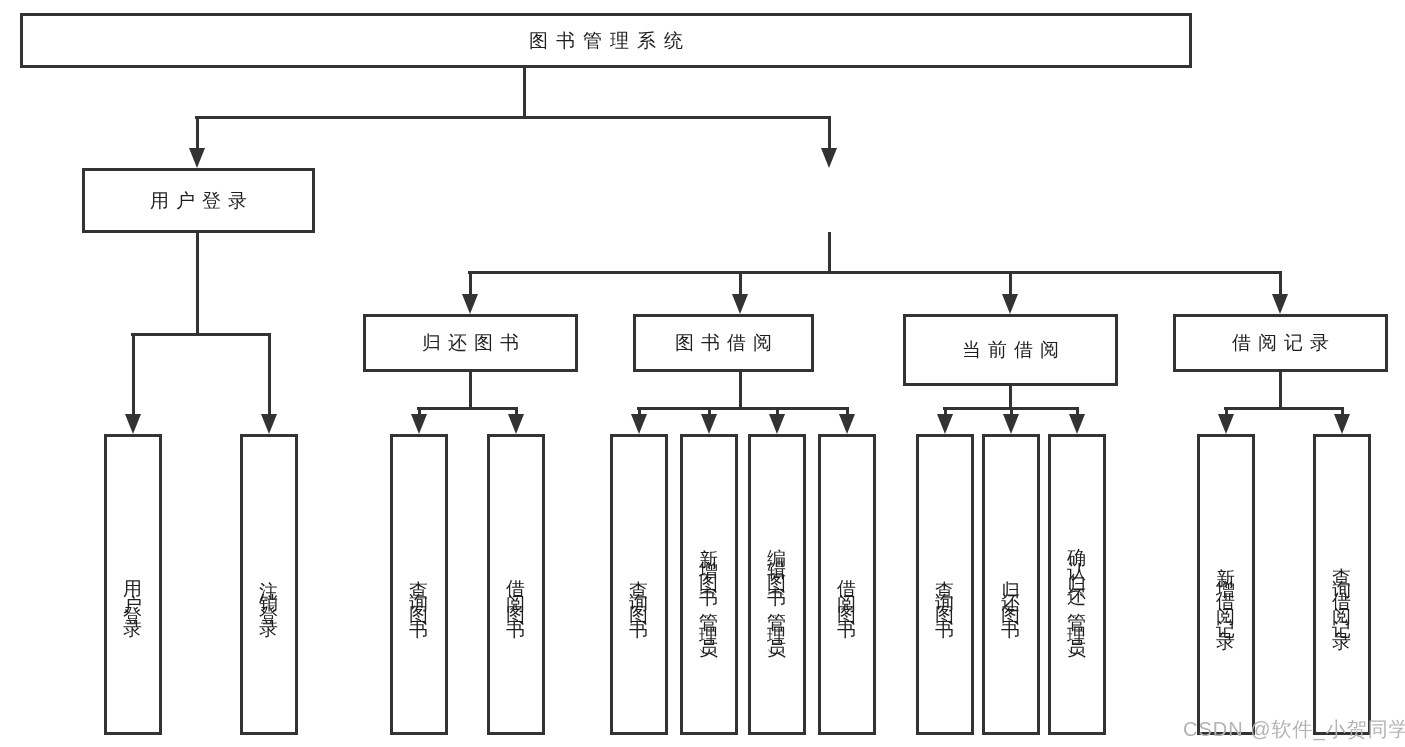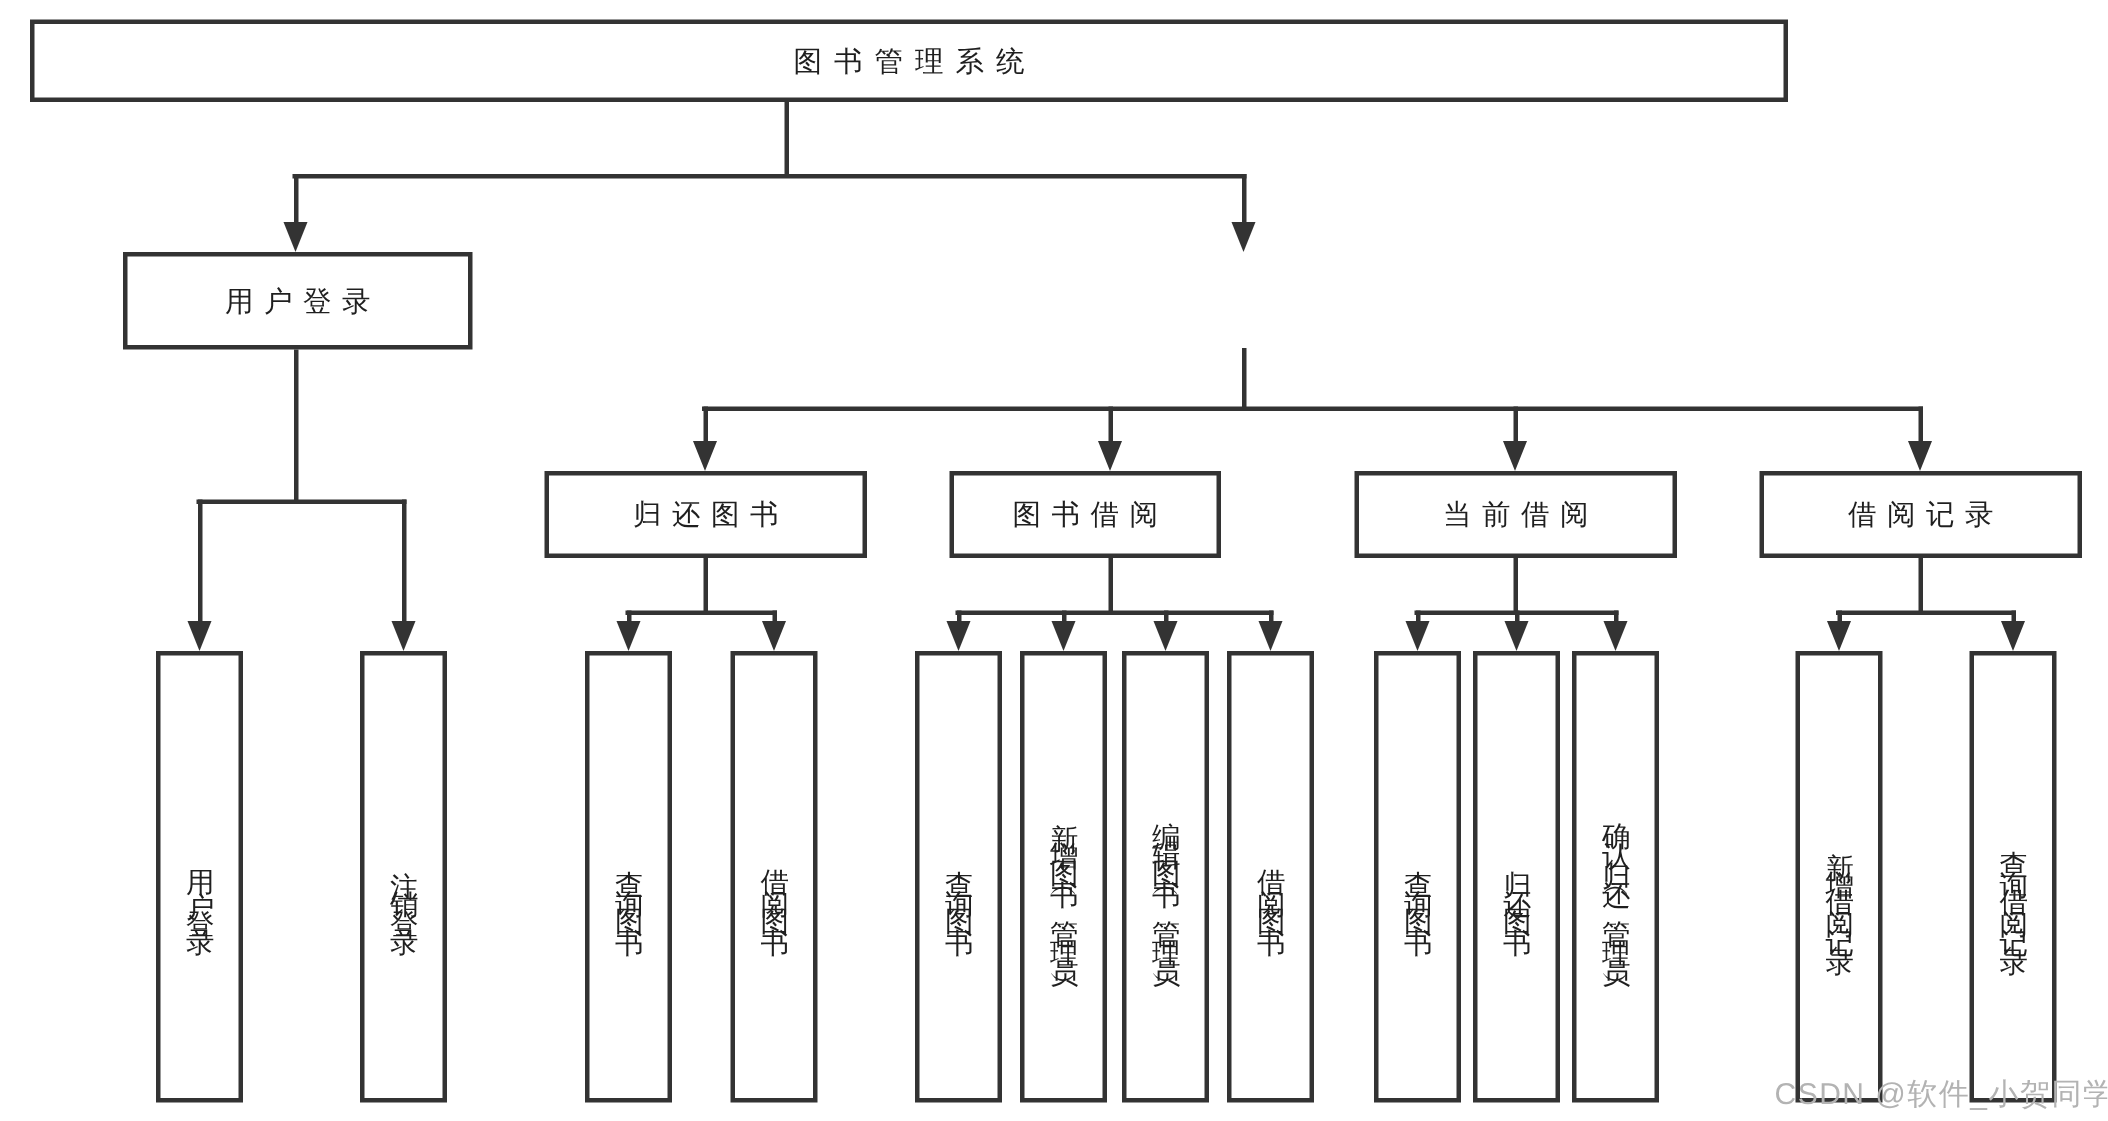--- a/index.html
+++ b/index.html
@@ -122,21 +122,21 @@
   <div class="box h" style="left:82px;top:168px;width:233px;height:65px">
     <span>用户登录</span>
   </div>
 
   <div class="box h" style="left:363px;top:314px;width:215px;height:58px">
     <span>归还图书</span>
   </div>
   <div class="box h" style="left:633px;top:314px;width:181px;height:58px">
     <span>图书借阅</span>
   </div>
-  <div class="box h" style="left:903px;top:314px;width:215px;height:58px">
+  <div class="box h" style="left:903px;top:314px;width:215px;height:72px">
     <span>当前借阅</span>
   </div>
   <div class="box h" style="left:1173px;top:314px;width:215px;height:58px">
     <span>借阅记录</span>
   </div>
 
   <div class="box v" style="left:104px;top:434px;width:58px;height:301px">
     <span>用户登录</span>
   </div>
   <div class="box v" style="left:240px;top:434px;width:58px;height:301px">

